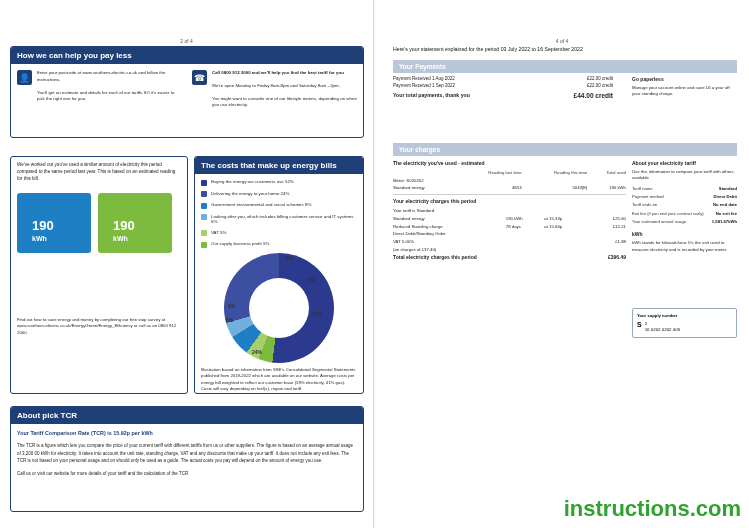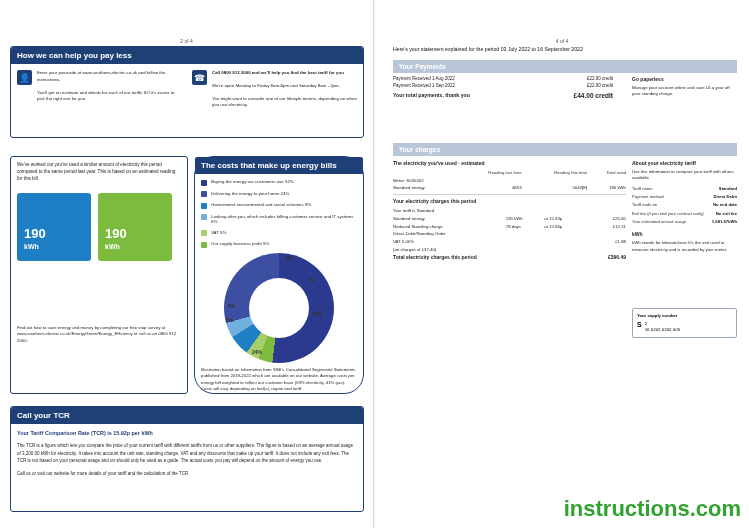--- a/index.html
+++ b/index.html
@@ -53,27 +53,27 @@
     width: 15px; height: 15px; flex: 0 0 15px;
     background: #1f3f77; border-radius: 2px;
     display:flex; align-items:center; justify-content:center;
     color:#fff; font-size:9px;
   }
   .help-txt { font-size: 4.4px; color:#222; line-height:1.55; }
   .help-txt p { margin: 0 0 6px 0; }
   .bold { font-weight: bold; }
 
   #p-usage { left: 10px; top: 156px; width: 178px; height: 238px; }
-  #p-costs { left: 194px; top: 156px; width: 170px; height: 238px; border-radius: 20px; }
+  #p-costs { left: 194px; top: 156px; width: 170px; height: 238px; }
   #p-tcr   { left: 10px; top: 406px; width: 354px; height: 106px; }
 
   .usage-blocks { display:flex; gap: 7px; margin: 10px 0 12px 0; }
   .ub {
-    width: 74px; height: 68px; border-radius: 3px; color: #fff;
-    padding: 8px 7px; display:flex; flex-direction:column; justify-content:flex-end;
+    width: 74px; height: 60px; border-radius: 3px; color: #fff;
+    padding: 8px 15px; display:flex; flex-direction:column; justify-content:flex-end;
   }
   .ub-a { background: #1f7fc4; }
   .ub-b { background: #7cbb3e; }
   .ub-val { font-size: 13px; font-weight: bold; line-height:1; }
   .ub-unit { font-size: 7px; font-weight: bold; margin-top:2px; }
 
   .legend-row { display:flex; align-items:flex-start; gap:4px; margin-bottom: 5px; }
   .sw { width:6px; height:6px; flex:0 0 6px; margin-top:0.5px; border-radius:1px; }
   .legend-txt { font-size:4.4px; color:#222; line-height:1.3; }
 
@@ -252,21 +252,21 @@
         <div class="dlbl" style="left:2px;  top:64px;">8%</div>
         <div class="dlbl" style="left:28px; top:96px;">24%</div>
         <div class="dlbl" style="left:88px; top:58px;">52%</div>
       </div>
 
       <div class="small-note">Illustration based on information from SSE's Consolidated Segmental Statements published from 2019-2022 which are available on our website. Average costs per energy bill weighted to reflect our customer base (59% electricity, 41% gas). Costs will vary depending on fuel(s), region and tariff.</div>
     </div>
   </div>
 
   <div class="panel" id="p-tcr">
-    <div class="panel-head">Call your TCR</div>
+    <div class="panel-head">About pick TCR</div>
     <div class="panel-body">
       <div class="tcr-title">Your Tariff Comparison Rate (TCR) is 15.92p per kWh</div>
       <div class="tcr-body">
         <p>The TCR is a figure which lets you compare the price of your current tariff with different tariffs from us or other suppliers. The figure is based on an average annual usage of 3,200 00 kWh for electricity. It takes into account the unit rate, standing charge, VAT and any discounts that make up your tariff. It does not include any exit fees. The TCR is not based on your personal usage and on should only be used as a guide. The actual costs you pay will depend on the amount of energy you use.</p>
         <p>Call us or visit our website for more details of your tariff and the calculation of the TCR</p>
       </div>
     </div>
   </div>
 </div>
 

